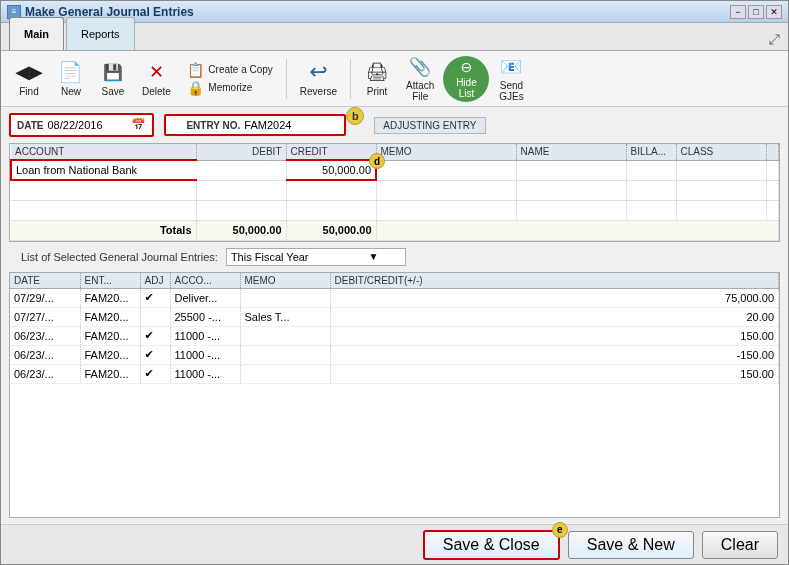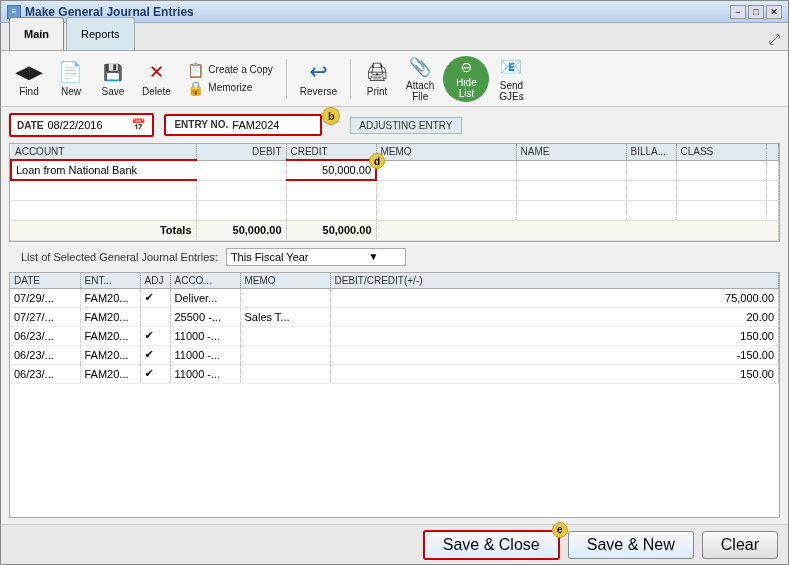--- a/index.html
+++ b/index.html
@@ -163,24 +163,24 @@
       color: #000;
       min-width: 80px;
     }
     .cal-icon {
       font-size: 12px;
       cursor: pointer;
       color: #555;
     }
     .entry-no-group {
       display: flex;
-      align-items: flex-start;
+      align-items: center;
       gap: 4px;
       border: 2px solid #c00;
-      padding: 3px 8px;
+      padding: 3px 20px;
       background: white;
       border-radius: 2px;
     }
     .badge-label {
       width: 18px; height: 18px;
       border-radius: 50%;
       background: #e8c840;
       color: #333;
       font-weight: bold;
       font-size: 11px;

